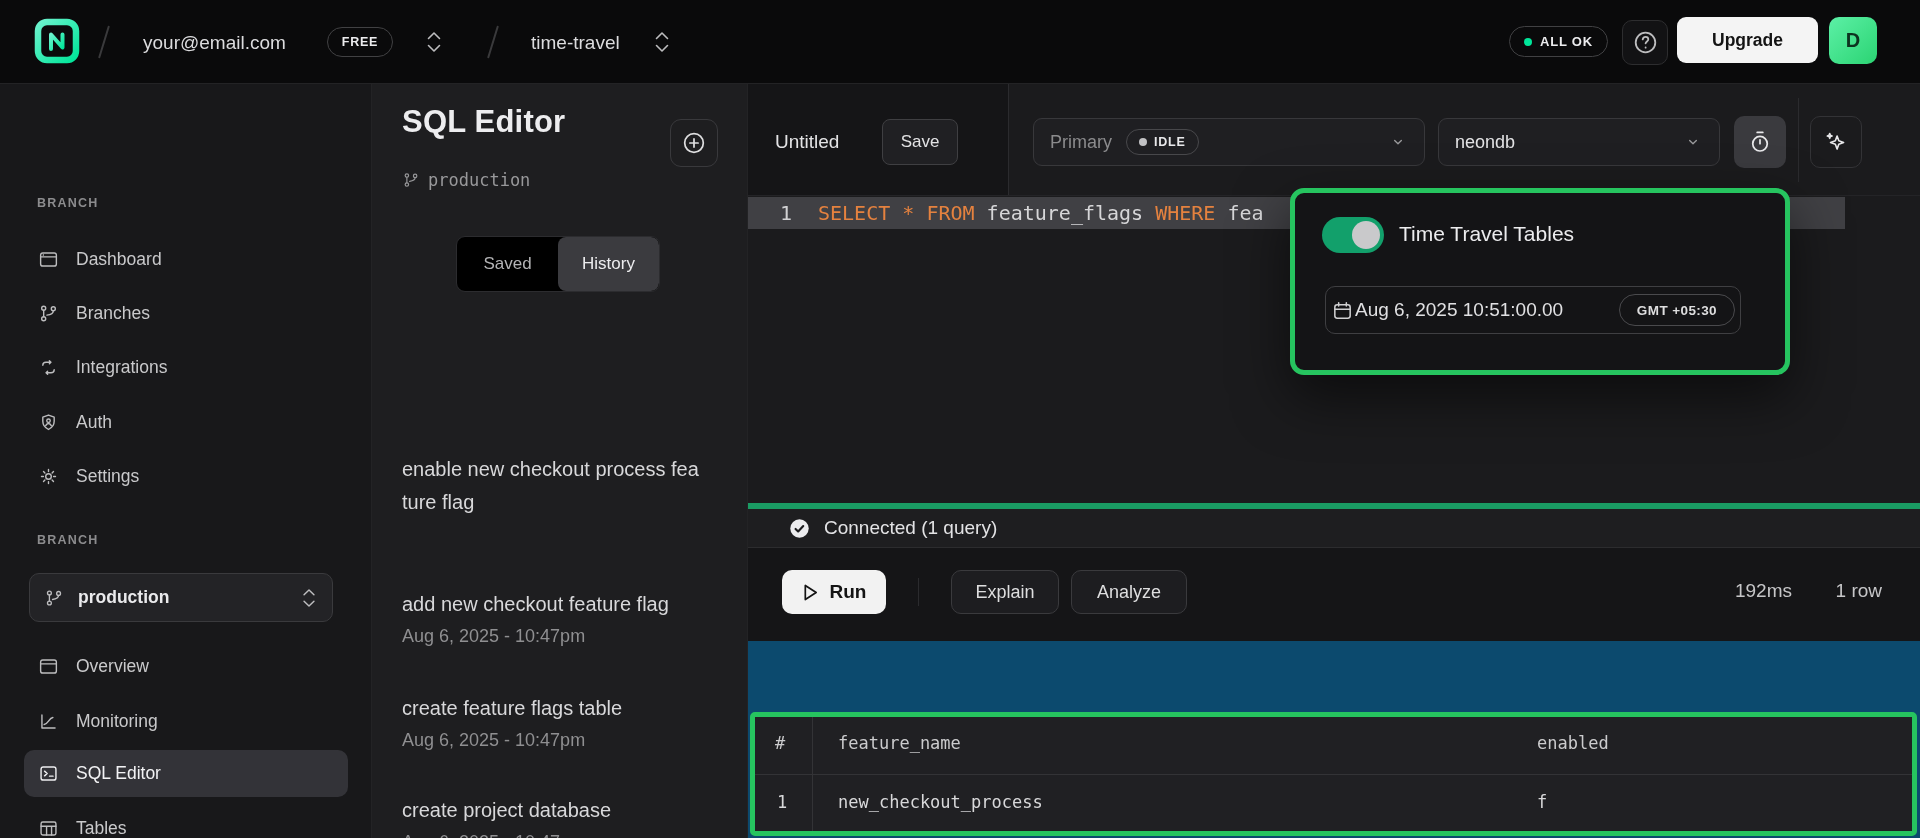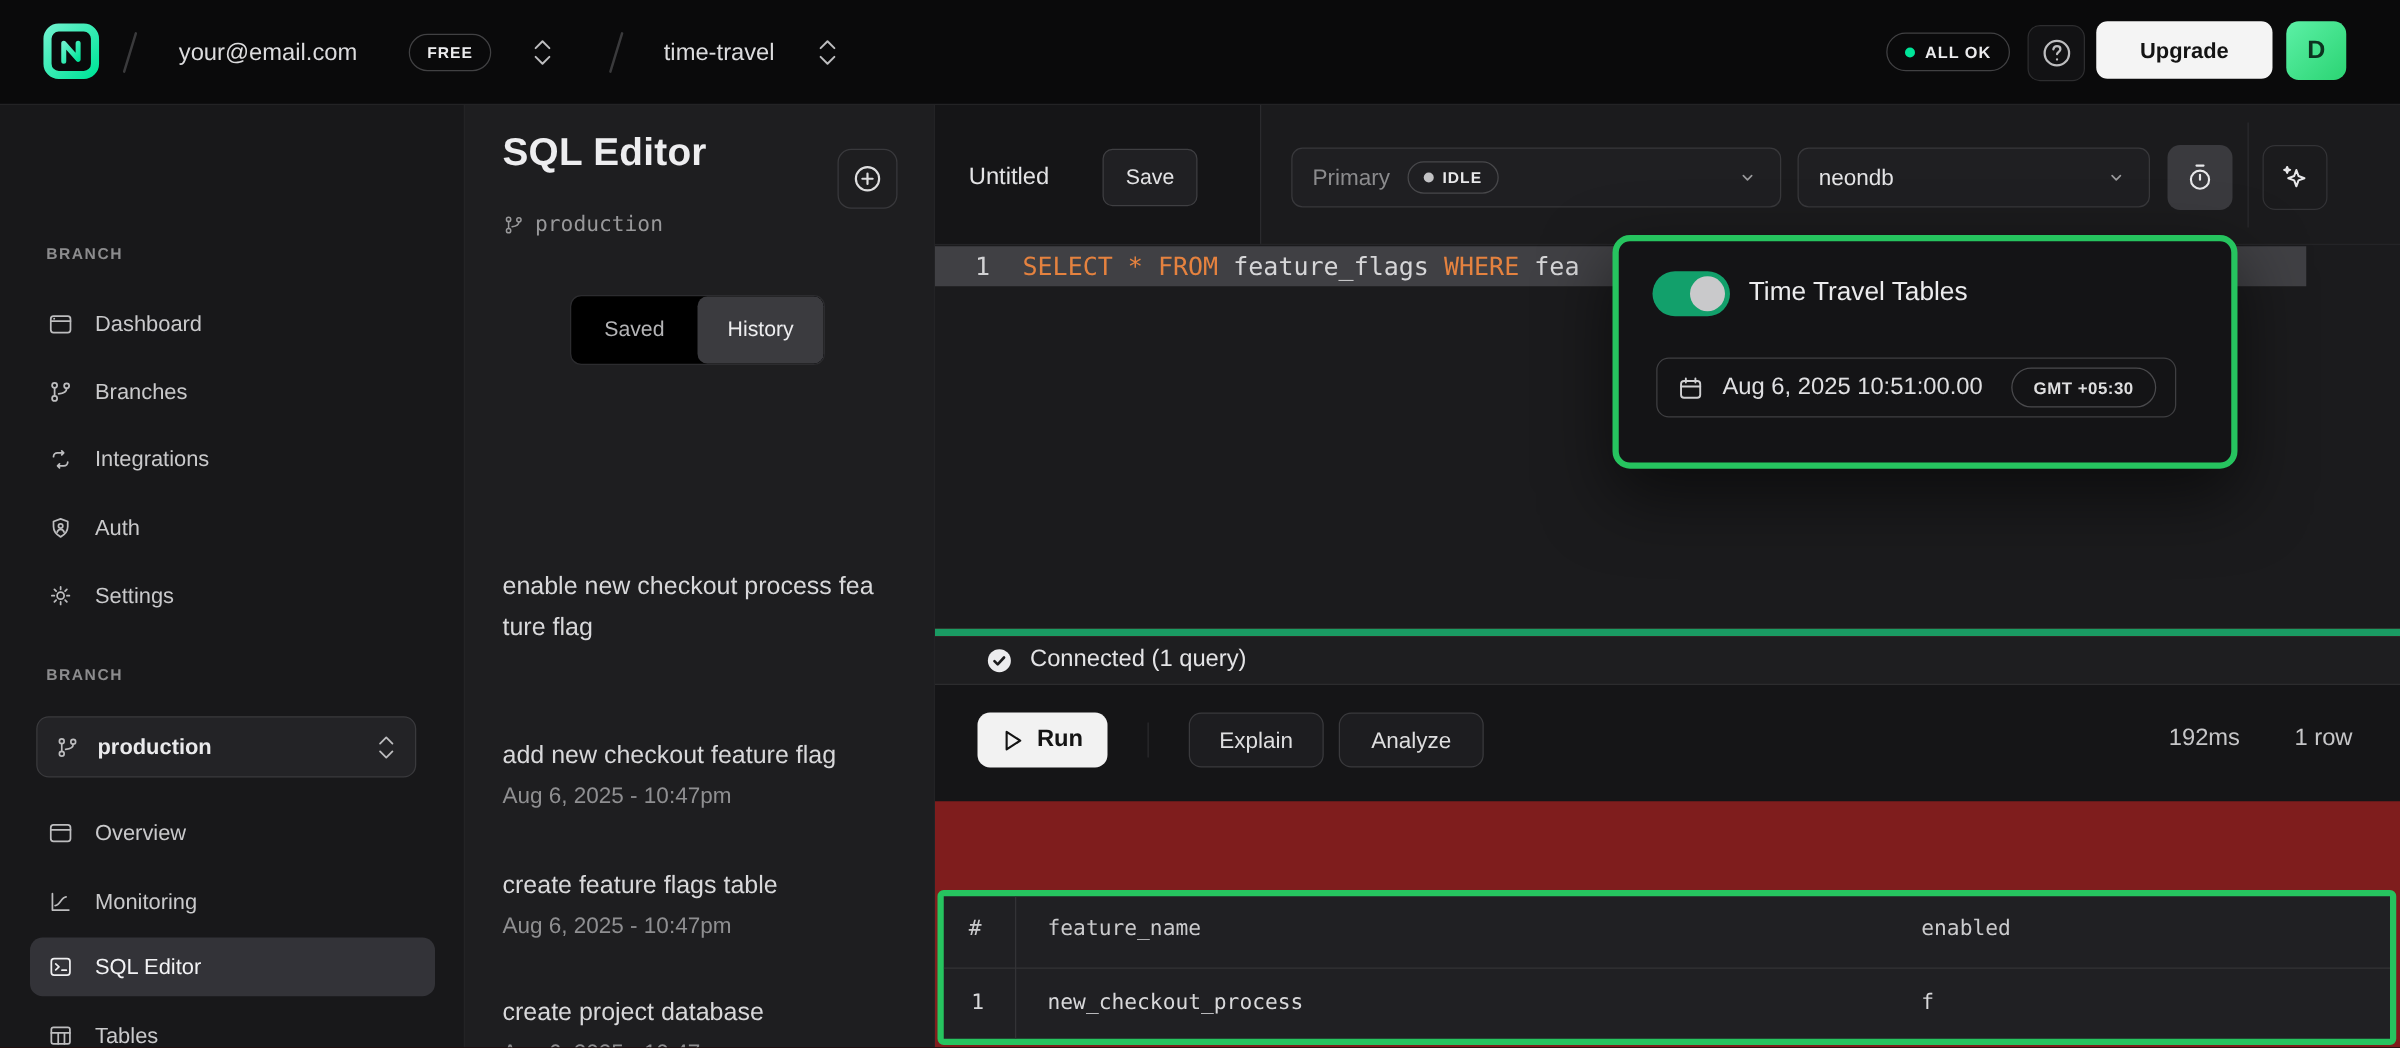--- a/index.html
+++ b/index.html
@@ -38,21 +38,21 @@
   #branch-subtitle { left:30px; top:86px; display:flex; align-items:center; gap:8px; font-family:"DejaVu Sans Mono", monospace; font-size:17px; color:#98989a; }
   #tabs { left:84px; top:152px; width:204px; height:56px; border-radius:9px; overflow:hidden; display:flex; background:#000000; border:1px solid #2c2c2f; }
   .tab { flex:1; display:flex; align-items:center; justify-content:center; font-size:17px; color:#b4b4b6; }
   .tab.active { background:#3b3b3f; color:#ededef; border-radius:8px; }
   .hist-item { left:30px; width:310px; }
   .hist-title { font-size:20px; line-height:33px; color:#d8d8da; }
   .hist-title.breakall { width:300px; word-break:break-all; }
   .hist-ts { margin-top:5px; font-size:18px; color:#8f8f91; }
 
   
-  #main { left:748px; top:84px; width:1172px; height:754px; background:#7f1d1d; }
+  #main { left:748px; top:84px; width:1172px; height:754px; background:#0c4a6e; }
   #toolbar { left:0; top:0; width:1172px; height:112px; background:#1b1b1d; border-bottom:1px solid #242427; }
   #toolbar-left { left:0; top:0; width:260px; height:111px; background:#151517; }
   .vdiv { width:1px; background:#2b2b2e; }
   #untitled { left:27px; top:47px; font-size:19px; color:#e3e3e5; }
   #save-btn { left:134px; top:35px; width:76px; height:46px; background:#202023; border:1px solid #3f3f42; border-radius:8px; display:flex; align-items:center; justify-content:center; font-size:17px; color:#e3e3e5; }
   .dropdown { height:48px; background:#1f1f22; border:1px solid #38383b; border-radius:9px; display:flex; align-items:center; padding:0 16px; }
   #compute-dd { left:285px; top:34px; width:392px; }
   #compute-name { font-size:18px; color:#8b8b8d; }
   #idle-badge { margin-left:14px; height:26px; padding:12px 12px; border:1px solid #48484b; border-radius:14px; display:flex; align-items:center; gap:7px; }
   #idle-badge span { font-size:12.5px; font-weight:bold; letter-spacing:.8px; color:#e8e8ea; }
@@ -89,21 +89,21 @@
   #results { left:2px; top:628px; width:1167px; height:124px; border:5px solid #26c45f; border-radius:5px; background:#202023; overflow:hidden; }
   .cell { font-family:"DejaVu Sans Mono", monospace; font-size:17px; color:#cbcbcd; white-space:pre; }
   #results .hdiv { left:0; top:57px; width:1157px; height:1px; background:#333336; }
   #results .vdiv2 { left:57px; top:0; width:1px; height:114px; background:#333336; }
 
   
   #tt-popup { left:542px; top:104px; width:500px; height:187px; background:#141416; border:5px solid #26c45f; border-radius:14px; box-shadow:0 22px 55px rgba(0,0,0,.55); z-index:40; }
   #tt-toggle { left:27px; top:24px; width:62px; height:36px; background:#12a06b; border-radius:18px; }
   #tt-knob { position:absolute; right:4px; top:4px; width:28px; height:28px; border-radius:50%; background:#c9c9cb; }
   #tt-label { left:104px; top:29px; font-size:21px; color:#ececee; }
-  #tt-field { left:30px; top:93px; width:416px; height:48px; border:1px solid #3f3f42; border-radius:10px; display:flex; align-items:center; padding:0 15px; gap:14px; }
+  #tt-field { left:30px; top:93px; width:416px; height:48px; border:1px solid #3f3f42; border-radius:10px; display:flex; align-items:center; padding:0 5px; gap:1px; }
   #tt-datetime { font-size:19px; color:#e0e0e2; }
   #tt-tz { margin-left:auto; height:32px; padding:0 17px; border:1px solid #4a4a4d; border-radius:16px; display:flex; align-items:center; font-size:13.5px; font-weight:bold; letter-spacing:.4px; color:#dededf; }
 </style>
 </head>
 <body>
 
 <div id="app">
 
   <div id="topbar" class="abs">
     <div class="abs" style="left:33px;top:17px;">

